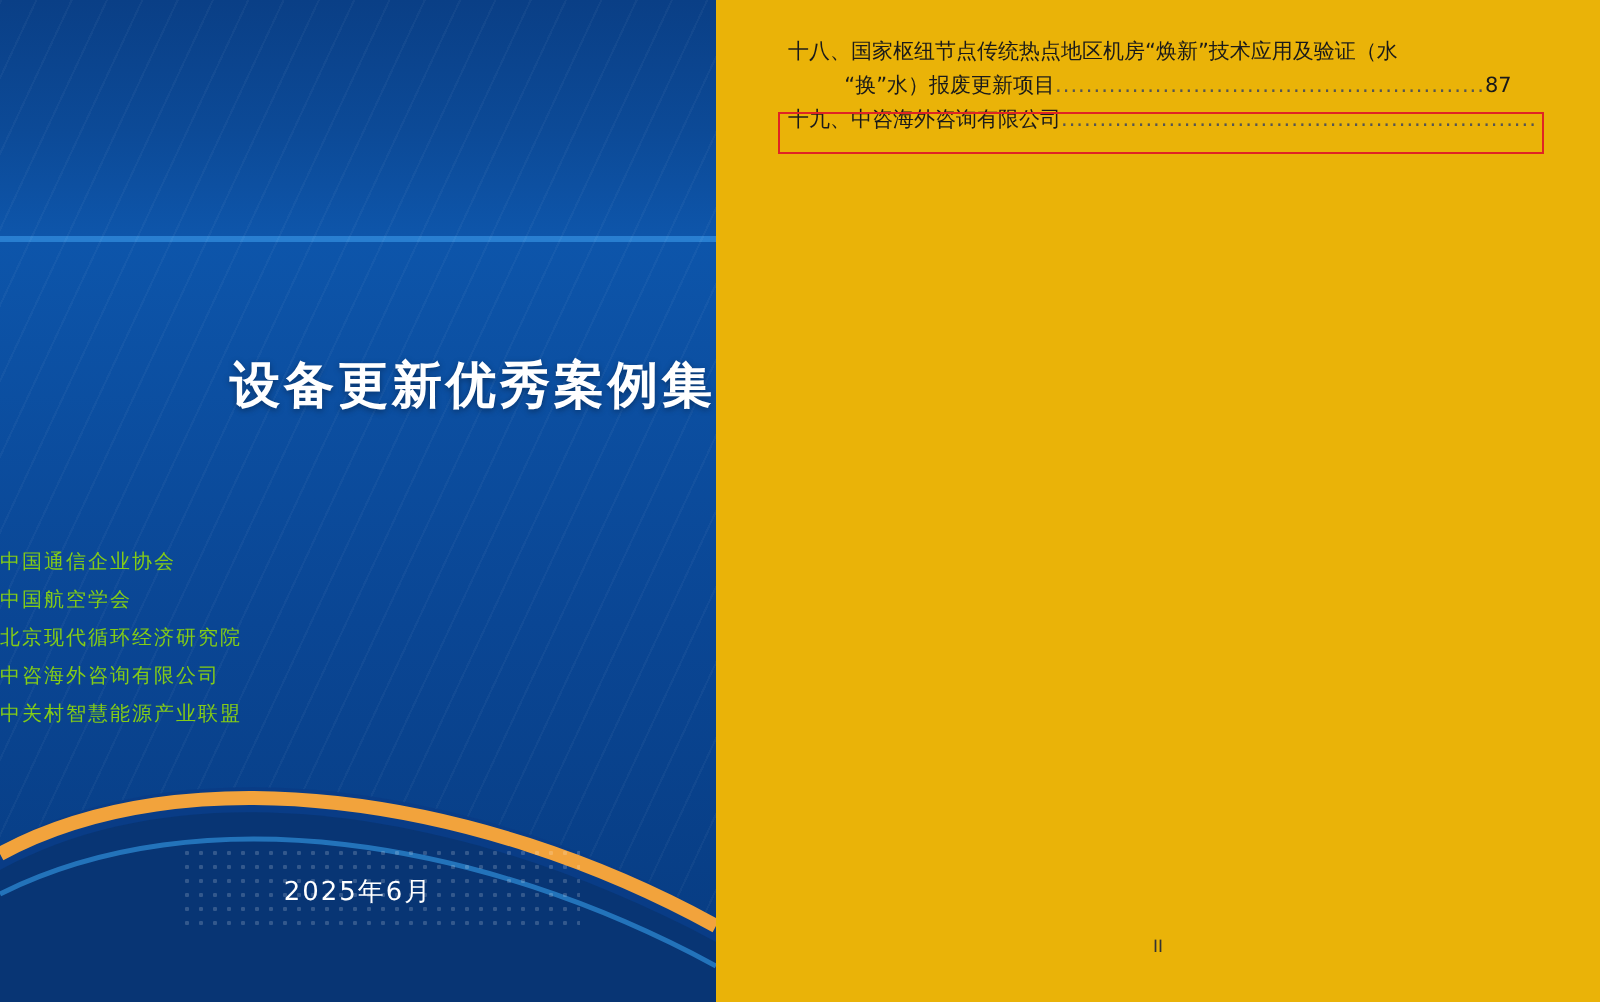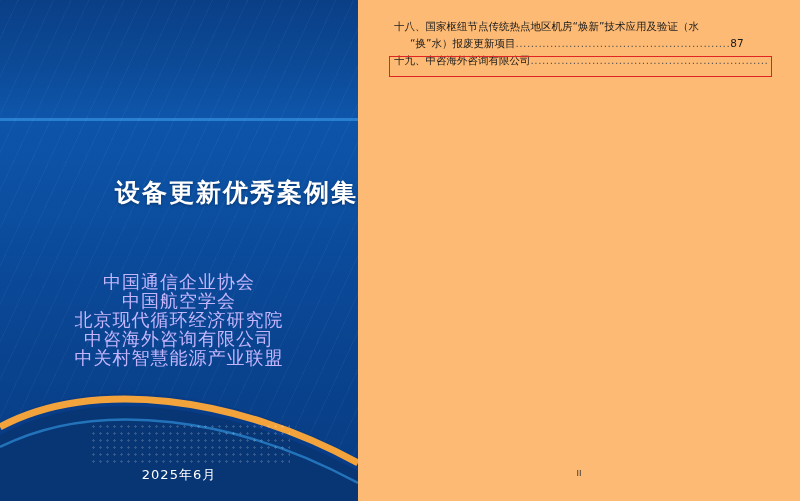--- a/index.html
+++ b/index.html
@@ -68,31 +68,30 @@
     letter-spacing: 2px;
     font-family: "DejaVu Sans", sans-serif;
     font-weight: bold;
     text-shadow: 0 1px 3px rgba(0,0,0,0.35);
   }
   .cover-orgs {
     position: absolute;
     left: 0;
     top: 272px;
     width: 358px;
-    text-align: center;
-    color: #c4b5fd;
-    font-size: 18px;
+    color: #84cc16;
+    font-size: 10px;
     line-height: 19px;
     font-family: "DejaVu Sans", sans-serif;
     letter-spacing: 1px;
   }
   .cover-date {
     position: absolute;
     left: 0;
-    top: 466px;
+    top: 437px;
     width: 358px;
     text-align: center;
     color: #ffffff;
     font-size: 13px;
     font-family: "DejaVu Sans", sans-serif;
     letter-spacing: 1px;
   }
   
   .swoosh {
     position: absolute;
@@ -113,21 +112,21 @@
     opacity: 0.8;
   }
 
   
   .toc {
     position: absolute;
     left: 358px;
     top: 0;
     width: 442px;
     height: 501px;
-    background: #fdba74;
+    background: #eab308;
   }
   .toc-list {
     position: absolute;
     left: 36px;
     top: 18px;
     width: 374px;
   }
   .toc-row {
     position: relative;
     font-family: "DejaVu Sans", sans-serif;
@@ -138,20 +137,21 @@
     overflow: hidden;
   }
   .toc-row .lbl { }
   .toc-row .dots-leader {
     letter-spacing: 0.5px;
     color: #555;
   }
   .toc-row .pg { }
   .toc-row-2nd {
     padding-left: 16px;
+    text-align: center;
   }
   .highlight-box {
     position: absolute;
     left: 31px;
     top: 56px;
     width: 383px;
     height: 21px;
     border: 1.6px solid #e02424;
     box-sizing: border-box;
   }

